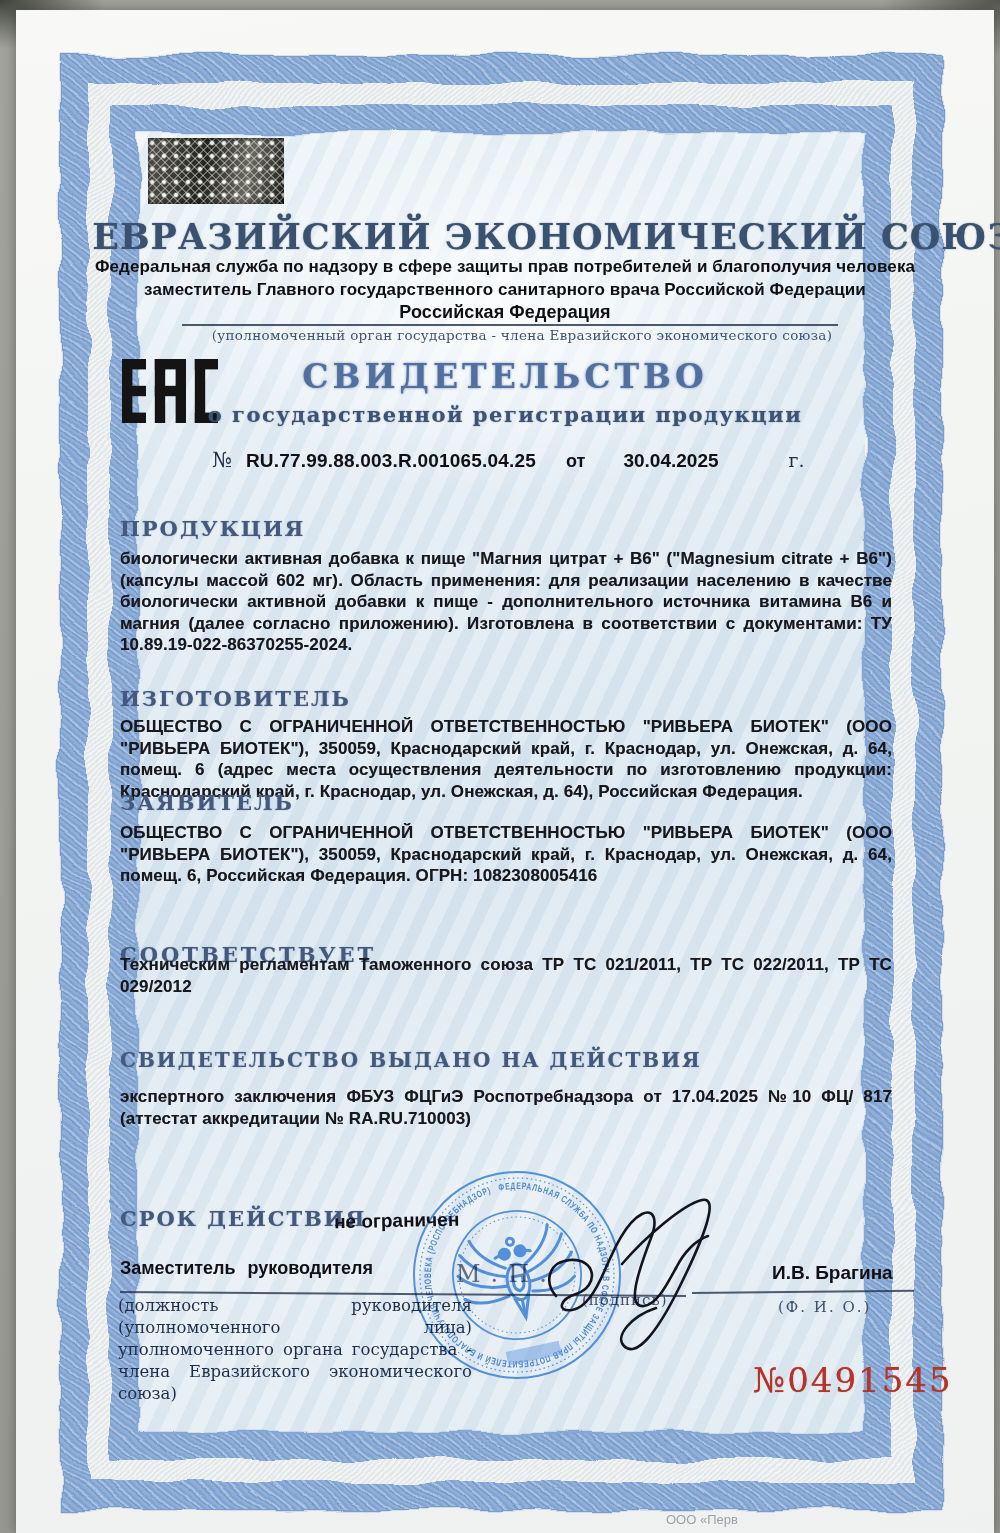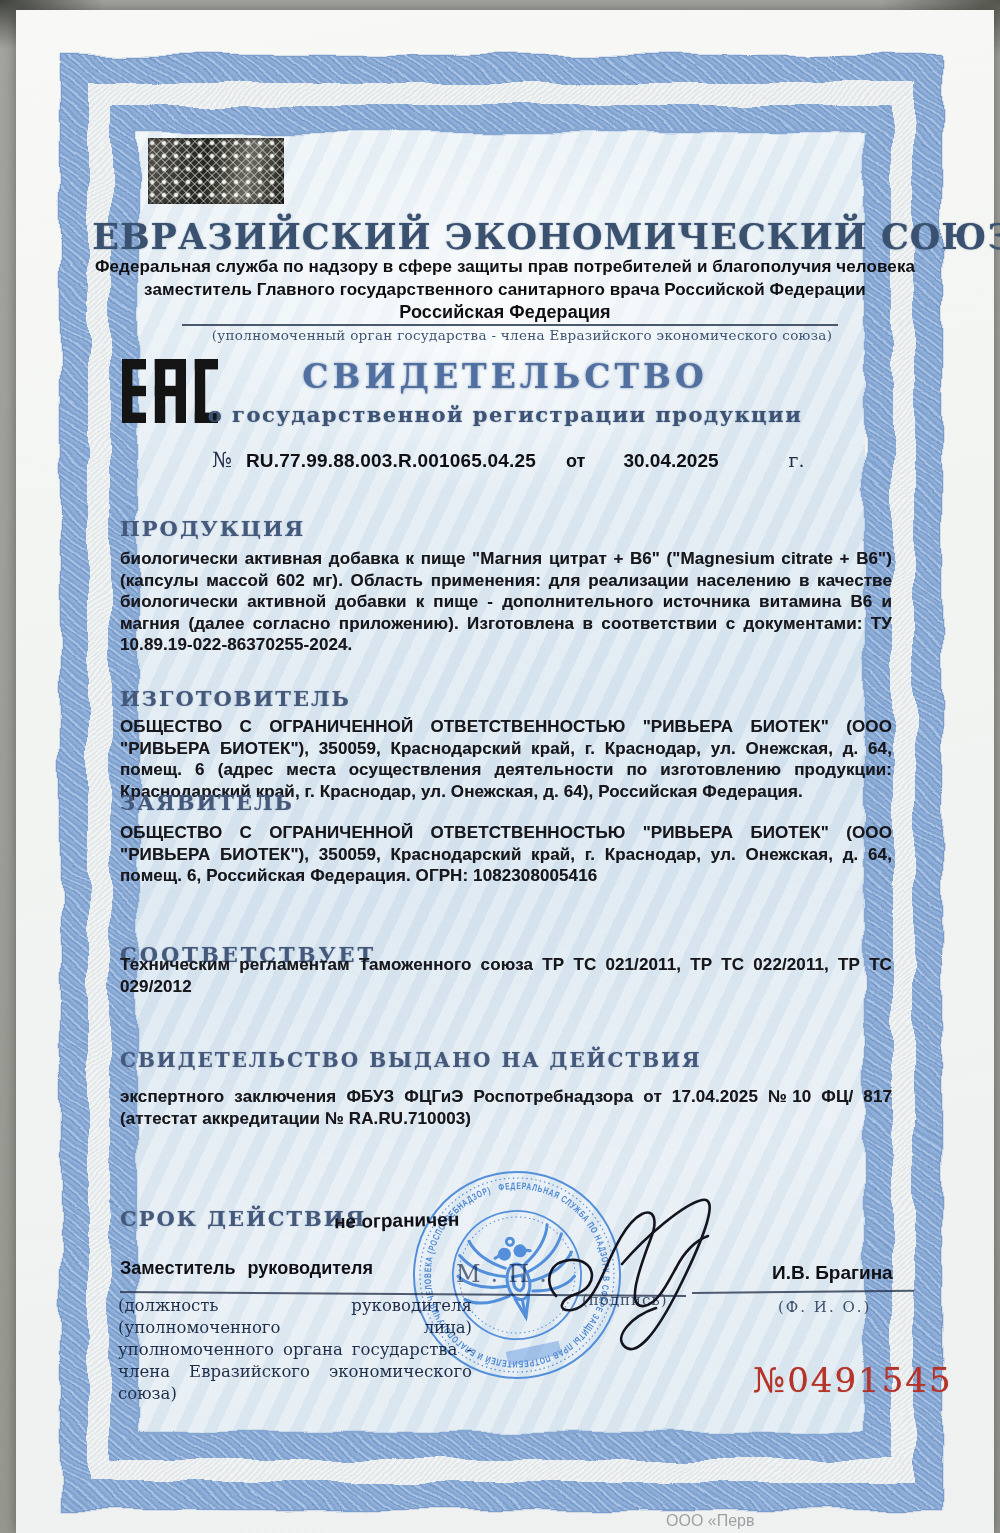--- a/index.html
+++ b/index.html
@@ -139,21 +139,21 @@
 
   .stamp-svg{position:absolute;left:386px;top:1150px;z-index:3;mix-blend-mode:multiply;opacity:.92;}
   .signature-svg{position:absolute;left:510px;top:1168px;z-index:4;}
 
   .serial-number{
     position:absolute;left:737px;top:1350px;
     font-family:"DejaVu Serif",serif;font-size:34px;letter-spacing:2px;
     color:#b5342a;text-shadow:0 0 .8px rgba(181,52,42,.7);
   }
   .footer-microprint{
-    position:absolute;left:650px;top:1502px;font-size:16px;color:rgba(90,95,100,.55);
+    position:absolute;left:650px;top:1502px;font-size:13px;color:rgba(90,95,100,.55);
   }
 </style>
 </head>
 <body>
 
 <div class="paper">
   <div class="inner-bg"></div>
 
   <svg class="frame-svg" width="978" height="1523">
     <defs>

